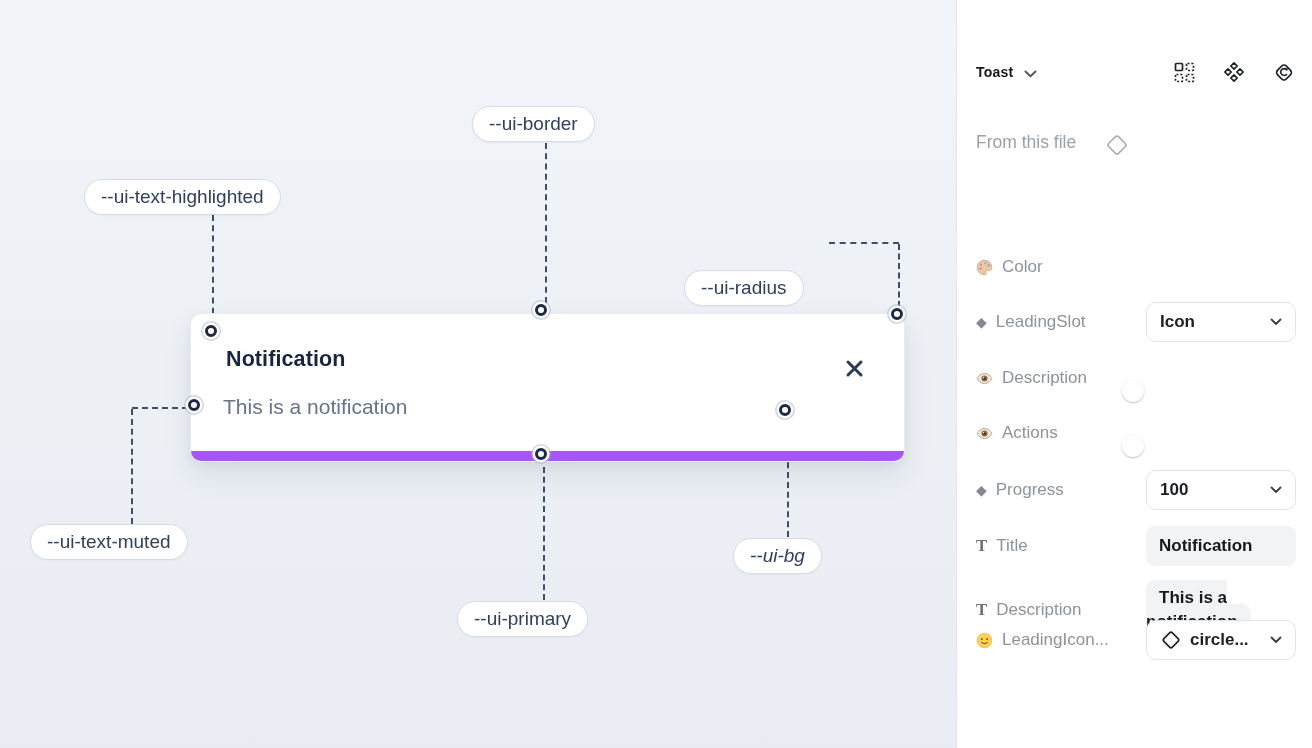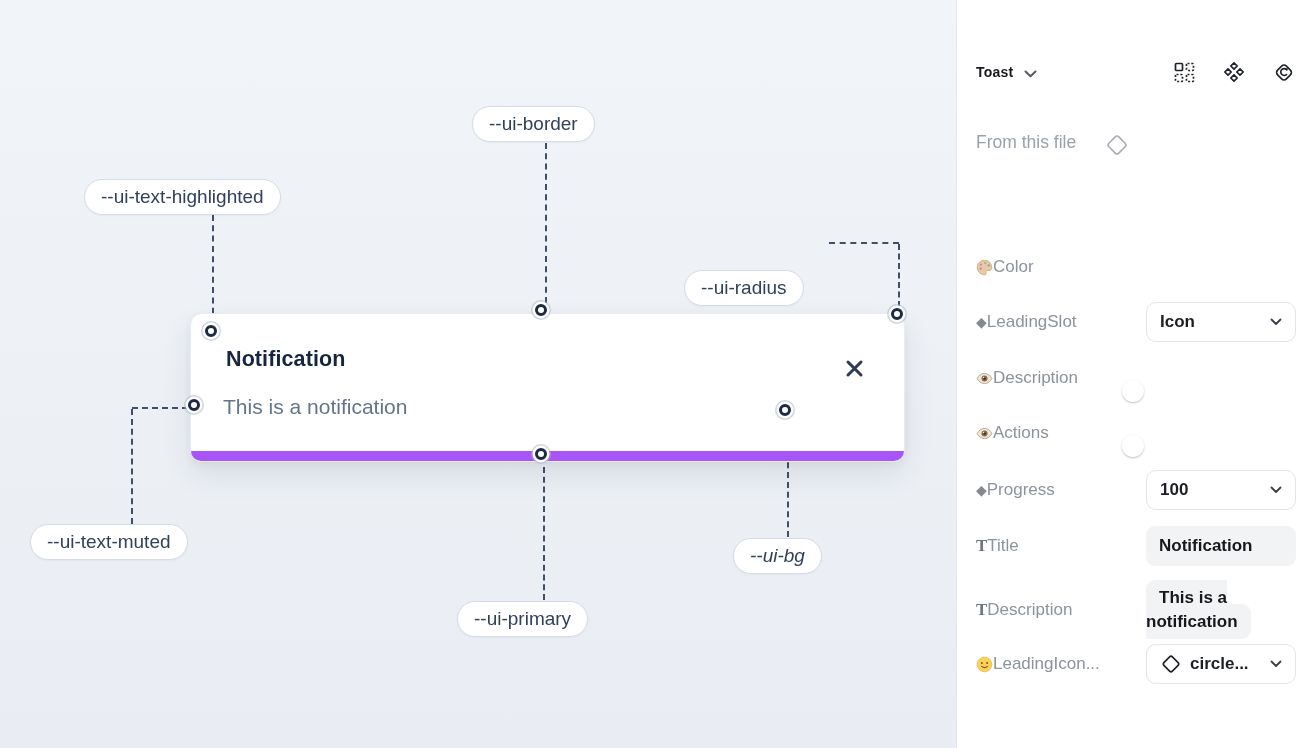--- a/index.html
+++ b/index.html
@@ -51,24 +51,24 @@
   .panel-title { font-size:14px; font-weight:700; color:#17191c; letter-spacing:.2px; }
   .title-chev { margin-left:11px; margin-top:3px; }
   .header-icons { margin-left:auto; display:flex; align-items:center; gap:28px; }
   .hicon { width:22px; height:22px; display:flex; align-items:center; justify-content:center; cursor:pointer; }
 
   .from-file { position:absolute; left:19px; top:132px; display:flex; align-items:flex-start; gap:28px;
                font-size:17.5px; color:#9aa1ab; }
   .panel-desc { position:absolute; left:19px; top:162px; width:325px; font-size:17.5px; line-height:28px; color:#101217; }
 
   .prop-row { position:absolute; left:19px; right:16px; height:40px; display:flex; align-items:center; }
-  .prop-label { display:flex; align-items:center; font-size:17px; color:#8d939c; }
+  .prop-label { display:flex; align-items:center; gap:9px; font-size:17px; color:#8d939c; }
   .prop-control { margin-left:auto; width:150px; }
   .r1 { top:247px; } .r2 { top:302px; } .r3 { top:358px; } .r4 { top:413px; }
-  .r5 { top:470px; } .r6 { top:526px; } .r7 { top:576px; height:68px; } .r8 { top:644px; }
+  .r5 { top:470px; } .r6 { top:526px; } .r7 { top:576px; height:68px; } .r8 { top:620px; }
 
   .dropdown { width:150px; height:40px; background:#fff; border:1px solid #e2e4e8; border-radius:10px;
               display:flex; align-items:center; padding:0 13px; cursor:pointer;
               font-size:17px; font-weight:600; color:#1c1f24; }
   .dropdown .chev { margin-left:auto; }
   .dropdown .dd-ico { margin-right:8px; display:flex; }
 
   .field { width:150px; background:#f2f3f4; border-radius:9px; padding:8px 13px;
            font-size:17px; font-weight:600; color:#15181c; line-height:24px; }
   .field.single { height:40px; display:flex; align-items:center; padding:0 13px; }

